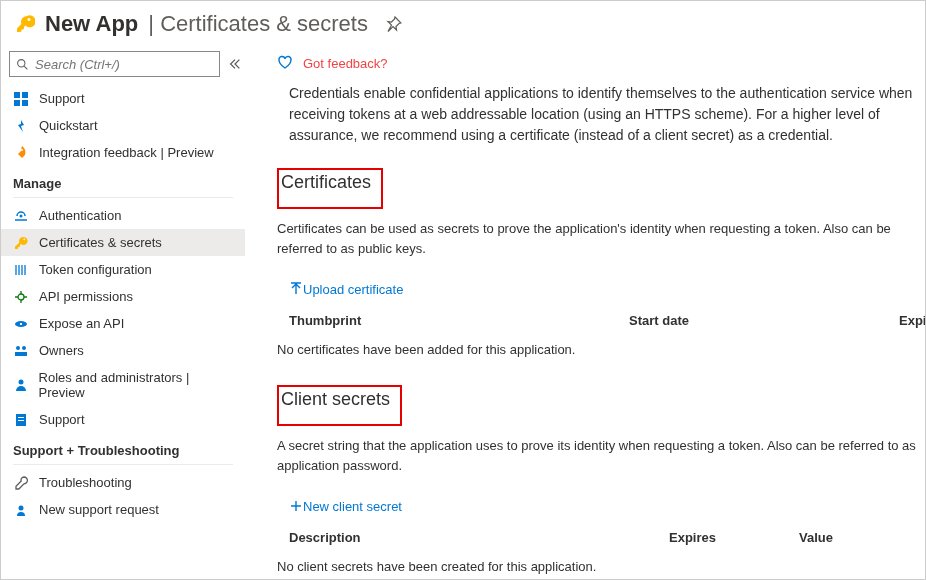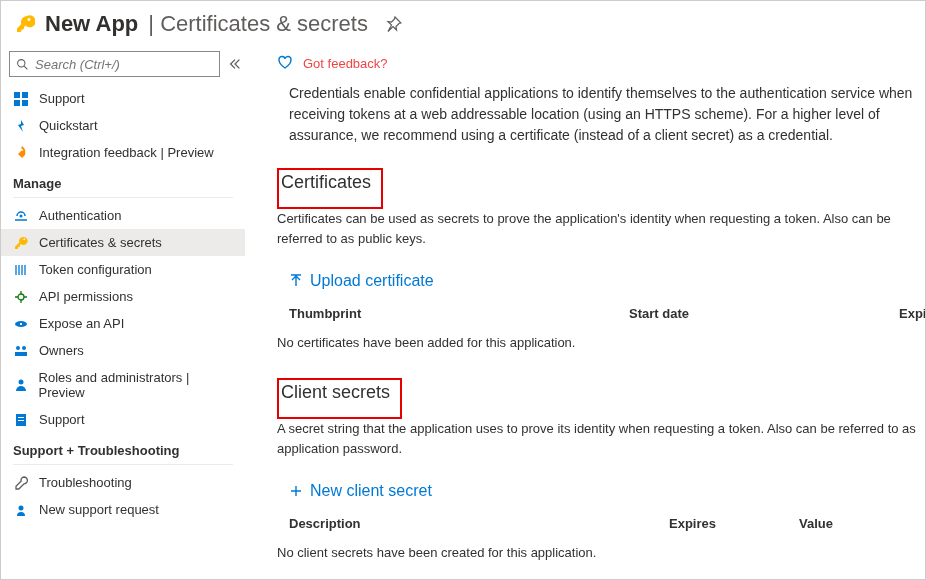--- a/index.html
+++ b/index.html
@@ -57,26 +57,26 @@
   .feedback-row {
     display: flex; align-items: center; gap: 10px;
     color: #ef4444; padding: 4px 0 12px 0; font-size: 13px;
   }
   .desc { color: #323130; font-size: 14px; line-height: 1.5; margin-bottom: 22px; margin-left: 12px; }
   .section-heading {
     font-size: 18px; font-weight: 400; margin-bottom: 10px;
   }
   .highlight-box {
     border: 2px solid #e60000; display: inline-block;
-    padding: 2px 10px 4px 2px; 
+    padding: 2px 10px 4px 2px; margin-bottom: 10px;
   }
   .section-desc { font-size: 13px; line-height: 1.5; margin-bottom: 18px; }
   .action-link {
-    display: flex; align-items: center; gap: 7px;
-    color: #0078d4; font-size: 16px; padding: 6px 0 10px 12px; cursor: pointer;
+    display: flex; gap: 0;
+    color: #0078d4; font-size: 13px; padding: 6px 0 10px 12px; cursor: pointer;
   }
   .table-header {
     display: flex; font-weight: 600; font-size: 13px;
     padding: 6px 12px 8px 12px;
   }
   .th-thumb { flex: 0 0 340px; }
   .th-start { flex: 0 0 270px; }
   .th-exp { flex: 1; text-align: left; }
   .th-desc { flex: 0 0 380px; }
   .th-exp2 { flex: 0 0 130px; }

